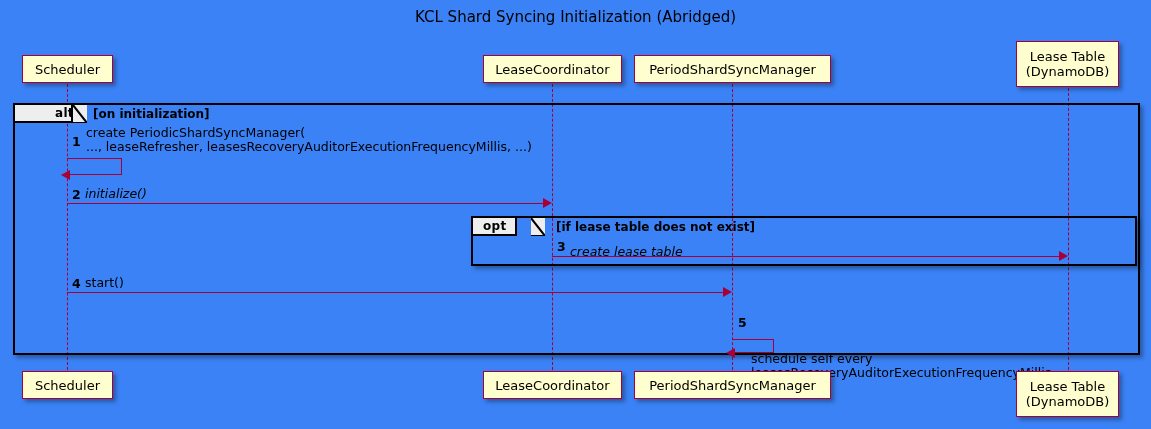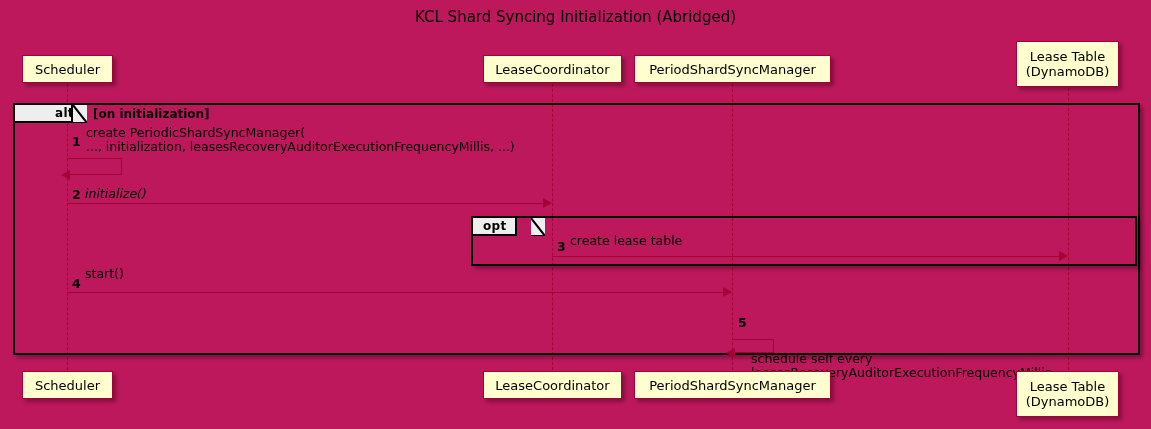--- a/index.html
+++ b/index.html
@@ -8,21 +8,21 @@
     background: #FFFFFF;
   }
   body {
     font-family: "DejaVu Sans", sans-serif;
     -webkit-font-smoothing: antialiased;
   }
   #canvas {
     position: relative;
     width: 1151px;
     height: 429px;
-    background: #be185d;
+    background: #3b82f6;
     overflow: hidden;
   }
 
   
   .diagram-title {
     position: absolute;
     left: 0;
     top: 8px;
     width: 1151px;
     text-align: center;
@@ -156,45 +156,46 @@
   </div>
 
   <svg class="group-tab-notch" style="left:73px; top:105px; width:14px; height:18px;" width="14" height="18" viewBox="0 0 14 18">
     <polygon points="0,0 14,0 14,18 0,18" fill="#EEEEEE"></polygon>
     <polyline points="0,0 14,18 0,18" fill="none" stroke="#000000" stroke-width="2"></polyline>
   </svg>
   <div class="group-label" style="left:93px; top:107px;">[on initialization]</div>
 
   <div class="msg-num" style="left:72px; top:134px;">1</div>
   <div class="msg-text" style="left:86px; top:126px;">create PeriodicShardSyncManager(
-   ..., initialization, leasesRecoveryAuditorExecutionFrequencyMillis, ...)</div>
+   ..., leaseRefresher, leasesRecoveryAuditorExecutionFrequencyMillis, ...)</div>
   <div class="self-loop" style="left:67px; top:158px; width:55px; height:17px;"></div>
   <div class="msg-arrow-left" style="left:61px; top:170px;"></div>
 
   <div class="msg-num" style="left:72px; top:187px;">2</div>
   <div class="msg-text" style="left:85px; top:187px;font-style:italic;">initialize()</div>
   <div class="msg-line" style="left:67px; top:203px; width:476px;"></div>
   <div class="msg-arrow-right" style="left:543px; top:198px;"></div>
 
   <div class="group-frame" style="left:471px; top:216px; width:666px; height:50px;"></div>
   <div class="group-tab" style="left:473px; top:218px; width:44px; height:18px;">
     <span>opt</span>
   </div>
   <svg class="group-tab-notch" style="left:531px; top:218px; width:14px; height:18px;" width="14" height="18" viewBox="0 0 14 18">
     <polygon points="0,0 14,0 14,18 0,18" fill="#EEEEEE"></polygon>
     <polyline points="0,0 14,18 0,18" fill="none" stroke="#000000" stroke-width="2"></polyline>
   </svg>
+  <div class="group-label" style="left:556px; top:220px;">[if lease table does not exist]</div>
 
   <div class="msg-num" style="left:557px; top:239px;">3</div>
-  <div class="msg-text" style="left:570px; top:234px;">create lease table</div>
+  <div class="msg-text" style="left:570px; top:245px;font-style:italic;">create lease table</div>
   <div class="msg-line" style="left:552px; top:256px; width:507px;"></div>
   <div class="msg-arrow-right" style="left:1059px; top:251px;"></div>
 
   <div class="msg-num" style="left:72px; top:276px;">4</div>
-  <div class="msg-text" style="left:85px; top:267px;">start()</div>
+  <div class="msg-text" style="left:85px; top:276px;">start()</div>
   <div class="msg-line" style="left:67px; top:292px; width:656px;"></div>
   <div class="msg-arrow-right" style="left:723px; top:287px;"></div>
 
   <div class="msg-num" style="left:738px; top:315px;">5</div>
   <div class="msg-text" style="left:751px; top:321px;margin-top:31px;">schedule self every
    leasesRecoveryAuditorExecutionFrequencyMillis</div>
   <div class="self-loop" style="left:732px; top:339px; width:42px; height:14px;"></div>
   <div class="msg-arrow-left" style="left:726px; top:348px;"></div>
 
   <div class="participant" style="left:22px; top:55px; width:91px; height:28px;">

